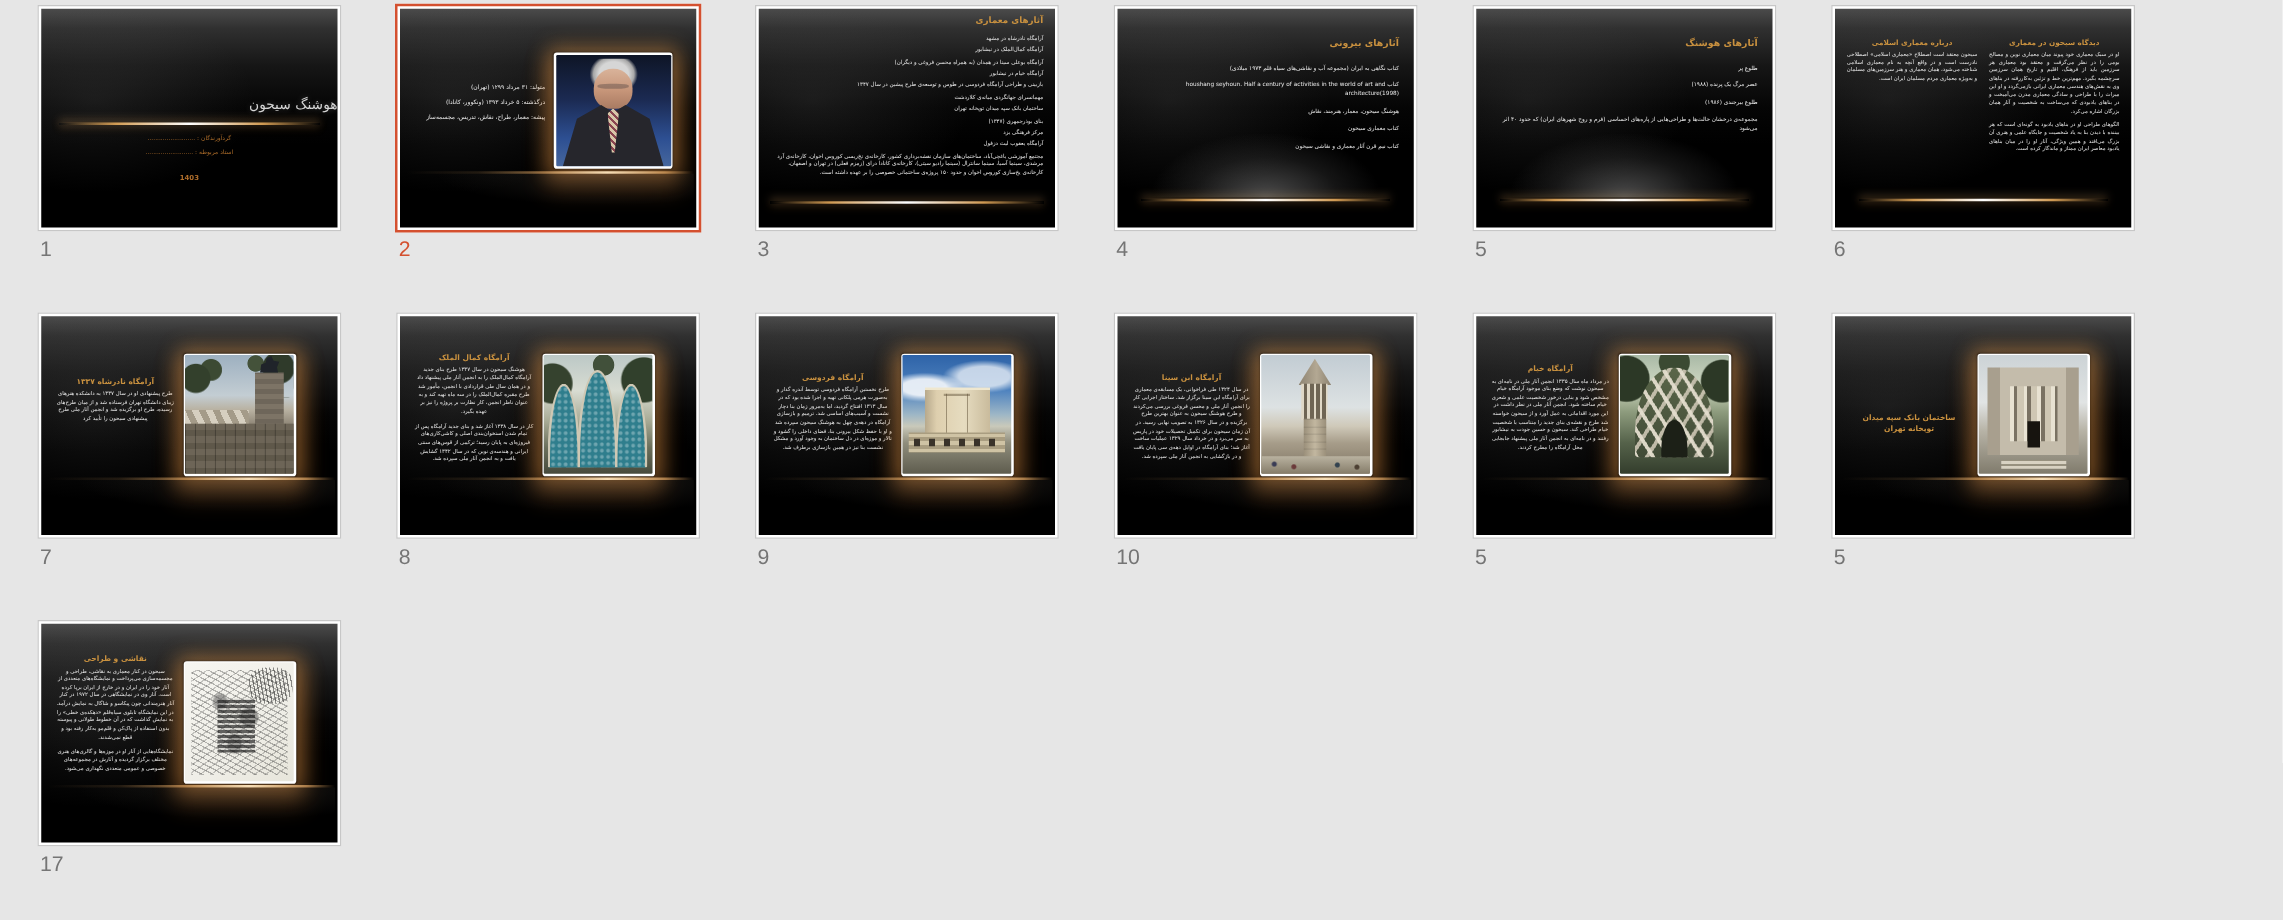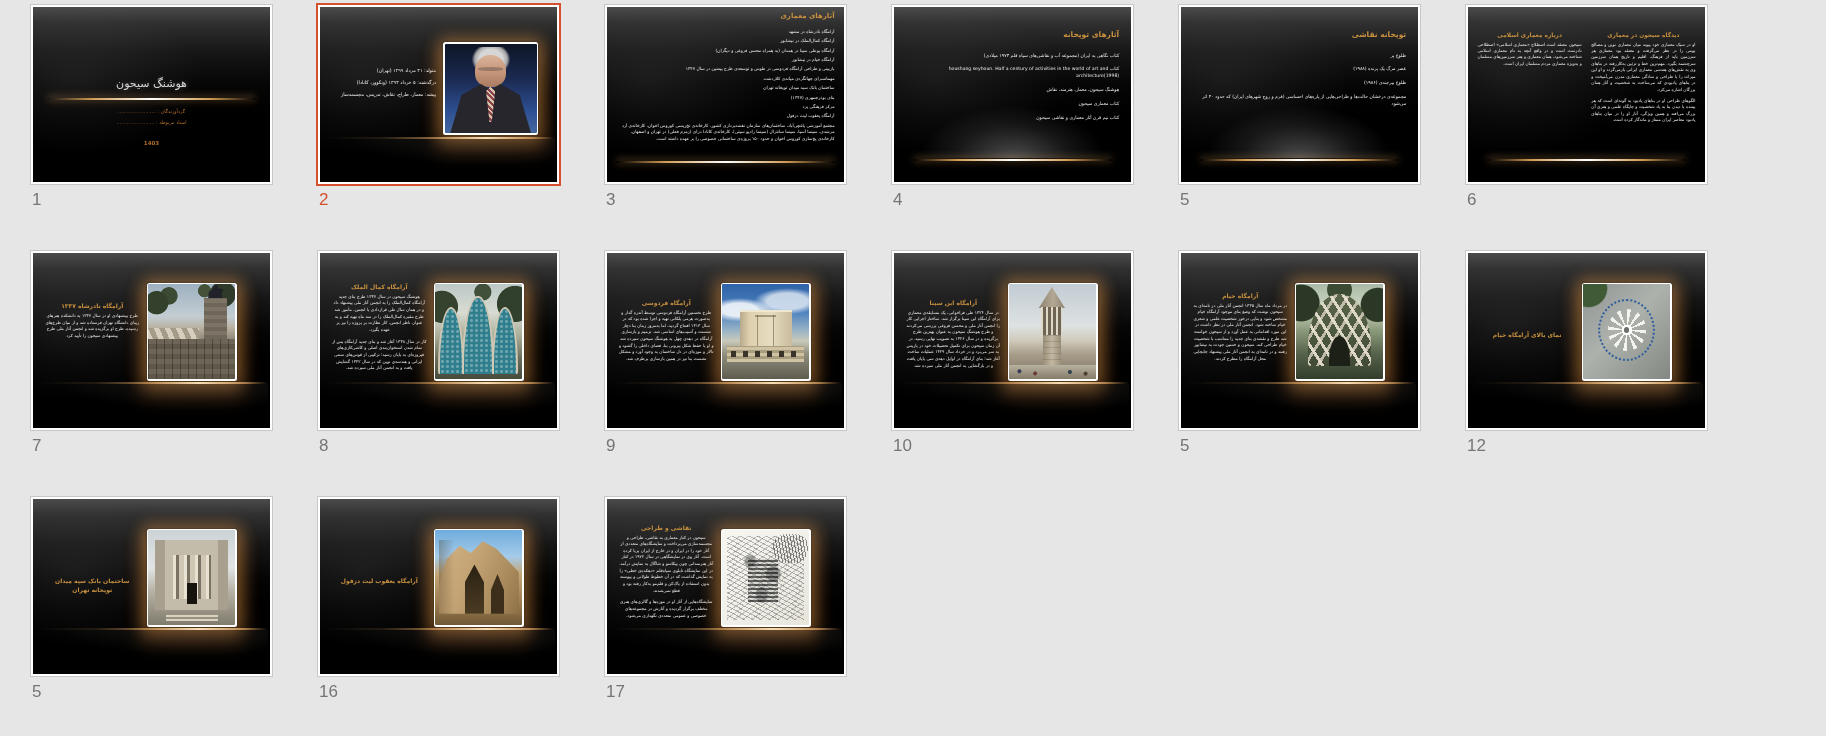--- a/index.html
+++ b/index.html
@@ -28,21 +28,21 @@
   .gl-bottom{top:88%;left:4%;right:4%}
   .gl-bottom2{top:87%;left:8%;right:8%}
   .dome{position:absolute;left:12%;right:12%;top:57%;height:29%;
     background:radial-gradient(ellipse at 50% 100%,rgba(190,190,190,.4) 0%,rgba(130,130,130,.16) 45%,transparent 72%)}
   .shelf{position:absolute;left:2%;right:1%;top:73.5%;height:2px;
     background:linear-gradient(90deg,transparent 0%,rgba(200,150,90,.15) 25%,rgba(255,190,115,.55) 48%,rgba(255,230,190,.95) 70%,rgba(255,190,115,.6) 90%,transparent 100%)}
   .shelf::after{content:'';position:absolute;top:2px;left:0;right:0;height:30px;
     background:radial-gradient(ellipse at 68% 0%,rgba(150,140,125,.16),transparent 60%)}
 
   
-  .s-title{position:absolute;top:40%;left:0;right:0;text-align:center;color:#d6d6d6;
+  .s-title{position:absolute;top:40%;left:0;right:0;text-align:right;color:#d6d6d6;
     font-size:11px;letter-spacing:1px;text-shadow:0 0 5px rgba(255,255,255,.25)}
   .s-line{position:absolute;left:0;right:0;text-align:center;color:#ad6d2a;font-size:4.8px}
   .s-line0{top:58%}.s-line1{top:64.5%}
   .s-year{position:absolute;top:76%;left:0;right:0;text-align:center;color:#b06e2b;font-size:5.5px;font-weight:700}
 
   
   .bio-text{position:absolute;left:4%;top:35%;width:45%;text-align:right}
   .b-line{font-size:4.8px;color:#ececec;margin-bottom:7px;white-space:nowrap}
   .t-bio .pframe{left:52%;top:20%;width:40%;height:53%}
   .t-bio .shelf{top:74.5%}
@@ -287,38 +287,38 @@
               <div class="li-para">مجتمع آموزشی یاغچی‌آباد، ساختمان‌های سازمان نقشه‌برداری کشور، کارخانه‌ی نخ‌ریسی کوروس اخوان، کارخانه‌ی آرد مرشدی، سینما آسیا، سینما سانترال (سینما رادیو سیتی)، کارخانه‌ی کانادا درای (زمزم فعلی) در تهران و اصفهان، کارخانه‌ی یخ‌سازی کوروس اخوان و حدود ۱۵۰ پروژه‌ی ساختمانی خصوصی را بر عهده داشته است.</div>
             </div>
             <div class="glowline gl-bottom"></div>
           </div>
         </div>
         <div class="num">3</div>
       </div>
       <div class="cell">
         <div class="thumb">
           <div class="slide t-listglow s4">
-            <div class="h-right">آثارهای توپخانه</div>
+            <div class="h-right">آثارهای بیرونی</div>
             <div class="items">
               <div class="lg-line">کتاب نگاهی به ایران (مجموعه آب و نقاشی‌های سیاه قلم ۱۹۷۳ میلادی)</div>
               <div class="lg-line">کتاب houshang seyhoun. Half a century of activities in the world of art and architecture(1998)</div>
               <div class="lg-line">هوشنگ سیحون، معمار، هنرمند، نقاش</div>
               <div class="lg-line">کتاب معماری سیحون</div>
               <div class="lg-line">کتاب نیم قرن آثار معماری و نقاشی سیحون</div>
             </div>
             <div class="dome"></div>
             <div class="glowline gl-bottom2"></div>
           </div>
         </div>
         <div class="num">4</div>
       </div>
       <div class="cell">
         <div class="thumb">
           <div class="slide t-listglow s5">
-            <div class="h-right">توپخانه نقاشی</div>
+            <div class="h-right">آثارهای هوشنگ</div>
             <div class="items">
               <div class="lg-line">طلوع پر</div>
               <div class="lg-line">عصر مرگ یک پرنده (۱۹۸۸)</div>
               <div class="lg-line">طلوع بیرجندی (۱۹۸۶)</div>
               <div class="lg-line">مجموعه‌ی درخشان حالت‌ها و طراحی‌هایی از پاره‌های احساسی (فرم و روح شهرهای ایران) که حدود ۴۰ اثر می‌شود</div>
             </div>
             <div class="dome"></div>
             <div class="glowline gl-bottom2"></div>
           </div>
         </div>
@@ -437,68 +437,34 @@
                 <i class="l4"></i>
               </div>
             </div>
             <div class="shelf"></div>
           </div>
         </div>
         <div class="num">5</div>
       </div>
       <div class="cell">
         <div class="thumb">
-          <div class="slide t-photolabel s12">
-            <div class="pl-label">نمای بالای آرامگاه خیام</div>
-            <div class="pframe">
-              <div class="photo photo-khayyam-top-view">
-                <i class="l1"></i>
-                <i class="l2"></i>
-                <i class="l3"></i>
-                <i class="l4"></i>
-              </div>
-            </div>
-            <div class="shelf"></div>
-          </div>
-        </div>
-        <div class="num">12</div>
-      </div>
-      <div class="cell">
-        <div class="thumb">
           <div class="slide t-photolabel s14">
             <div class="pl-label">ساختمان بانک سپه میدان توپخانه تهران</div>
             <div class="pframe">
               <div class="photo photo-sepah-bank">
                 <i class="l1"></i>
                 <i class="l2"></i>
                 <i class="l3"></i>
                 <i class="l4"></i>
               </div>
             </div>
             <div class="shelf"></div>
           </div>
         </div>
         <div class="num">5</div>
-      </div>
-      <div class="cell">
-        <div class="thumb">
-          <div class="slide t-photolabel s16">
-            <div class="pl-label">آرامگاه یعقوب لیث دزفول</div>
-            <div class="pframe">
-              <div class="photo photo-yaqub-tomb">
-                <i class="l1"></i>
-                <i class="l2"></i>
-                <i class="l3"></i>
-                <i class="l4"></i>
-              </div>
-            </div>
-            <div class="shelf"></div>
-          </div>
-        </div>
-        <div class="num">16</div>
       </div>
       <div class="cell">
         <div class="thumb">
           <div class="slide t-phototext s17">
             <div class="pt-text">
               <div class="pt-h">نقاشی و طراحی</div>
               <div class="pt-p">سیحون در کنار معماری به نقاشی، طراحی و مجسمه‌سازی می‌پرداخت و نمایشگاه‌های متعددی از آثار خود را در ایران و در خارج از ایران برپا کرده است. آثار وی در نمایشگاهی در سال ۱۹۷۲ در کنار آثار هنرمندانی چون پیکاسو و شاگال به نمایش درآمد. در این نمایشگاه تابلوی سیاه‌قلم «دهکده‌ی خطی» را به نمایش گذاشت که در آن خطوط طولانی و پیوسته بدون استفاده از پاک‌کن و قلم‌مو به‌کار رفته بود و قطع نمی‌شدند.</div>
               <div class="pt-p">نمایشگاه‌هایی از آثار او در موزه‌ها و گالری‌های هنری مختلف برگزار گردیده و آثارش در مجموعه‌های خصوصی و عمومی متعددی نگهداری می‌شود.</div>
             </div>
             <div class="pframe">

